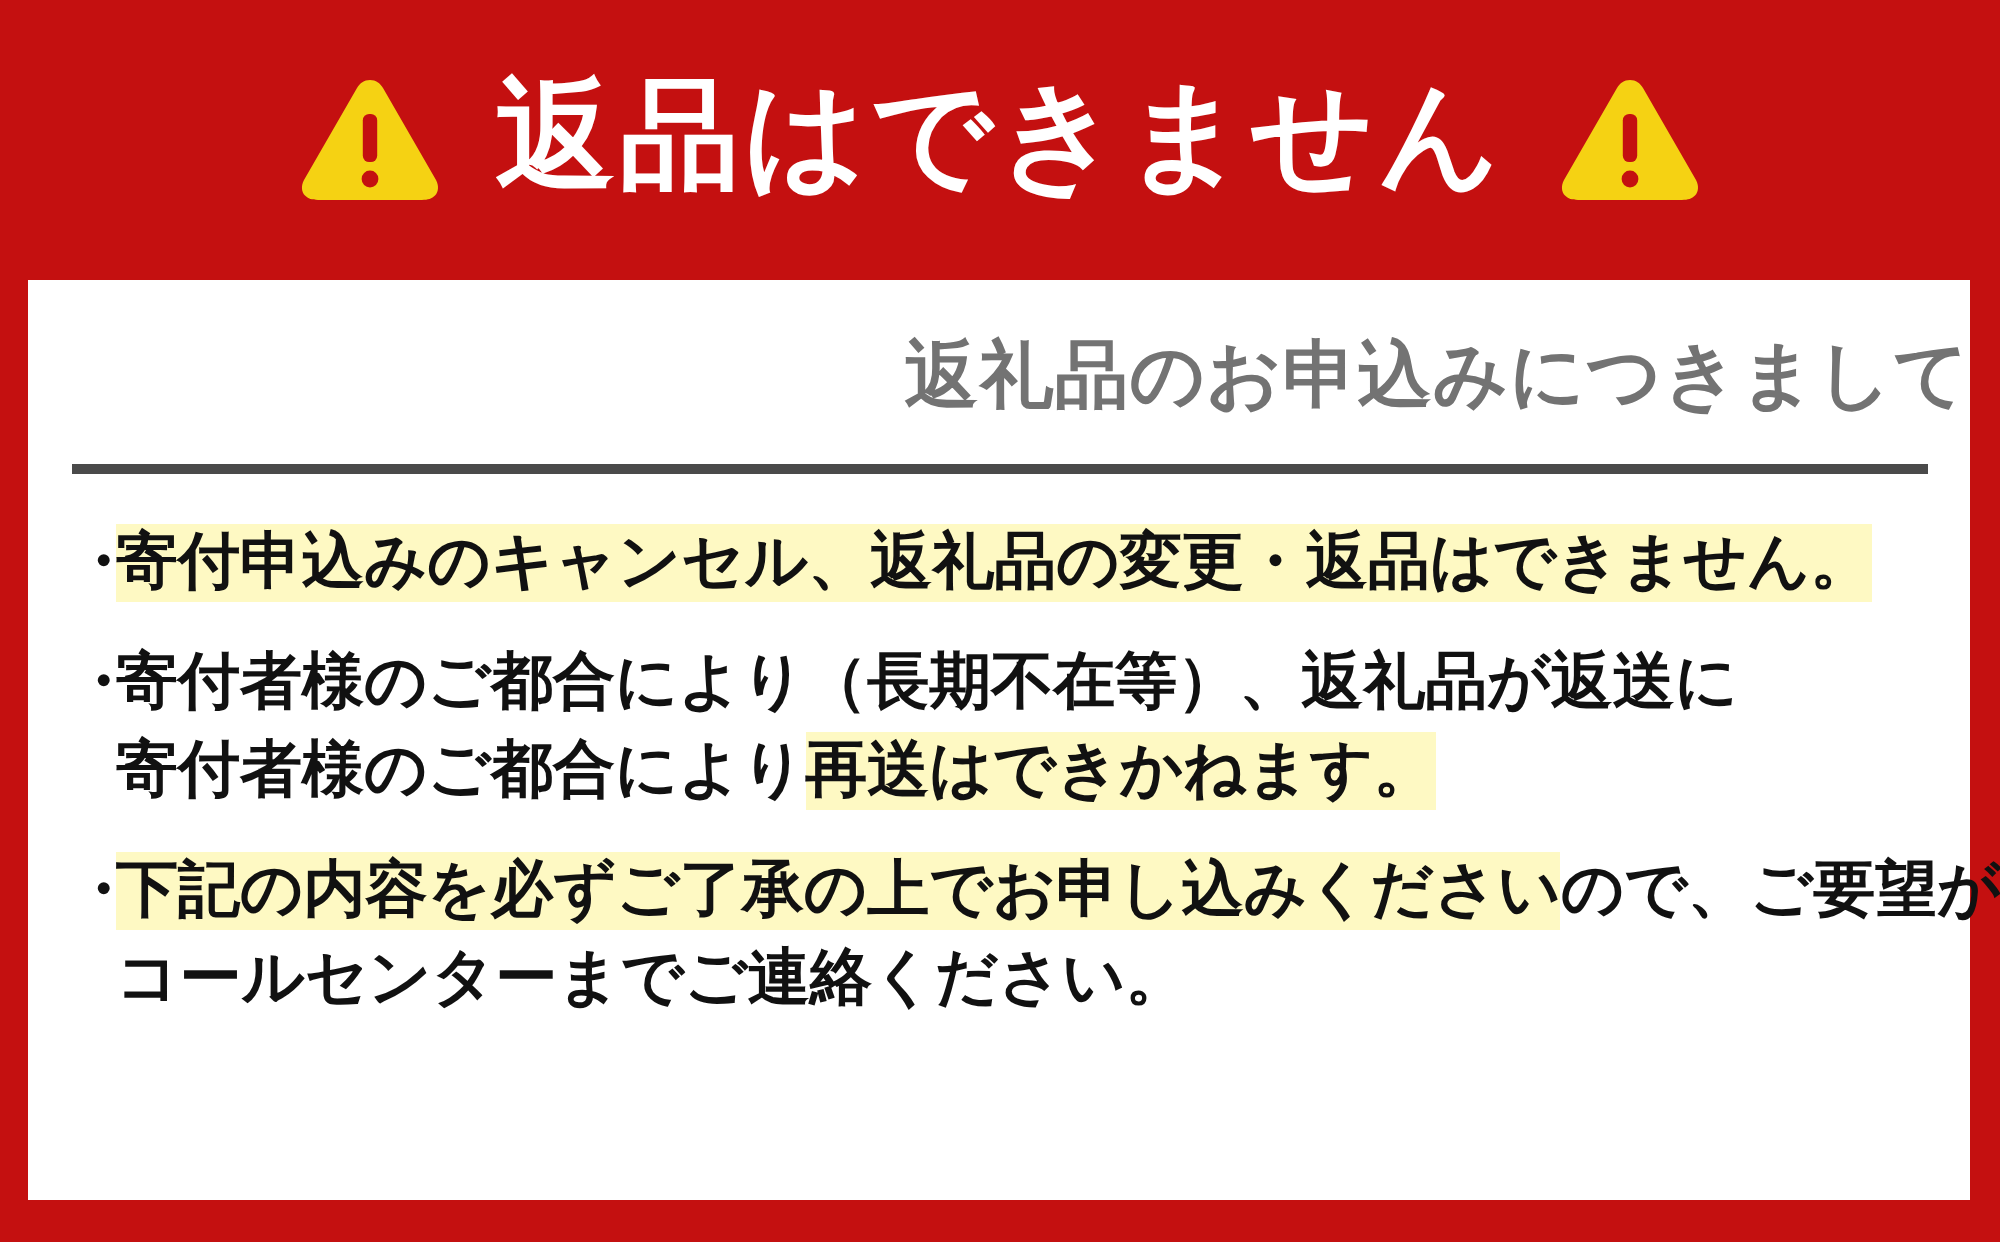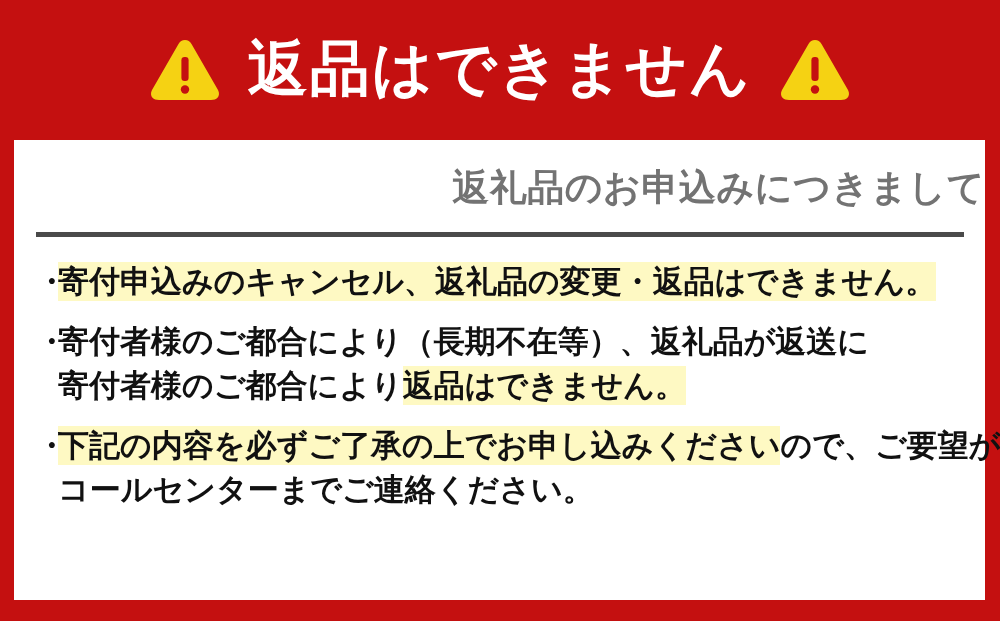--- a/index.html
+++ b/index.html
@@ -159,21 +159,21 @@
         <li class="bullet-item">
           <span class="bullet-dot">・</span>
           <div class="bullet-body">
             <div class="bullet-line"><span class="hl">寄付申込みのキャンセル、返礼品の変更・返品はできません。</span></div>
           </div>
         </li>
         <li class="bullet-item">
           <span class="bullet-dot">・</span>
           <div class="bullet-body">
             <div class="bullet-line"><span>寄付者様のご都合により（長期不在等）、返礼品が返送に</span></div>
-            <div class="bullet-line"><span>寄付者様のご都合により</span><span class="hl">返品はできません。</span></div>
+            <div class="bullet-line"><span>寄付者様のご都合により</span><span class="hl">再送はできかねます。</span></div>
           </div>
         </li>
         <li class="bullet-item">
           <span class="bullet-dot">・</span>
           <div class="bullet-body">
             <div class="bullet-line"><span class="hl">下記の内容を必ずご了承の上でお申し込みください</span><span>ので、ご要望がある際は</span></div>
             <div class="bullet-line"><span>コールセンターまでご連絡ください。</span></div>
           </div>
         </li>
       </ul>

